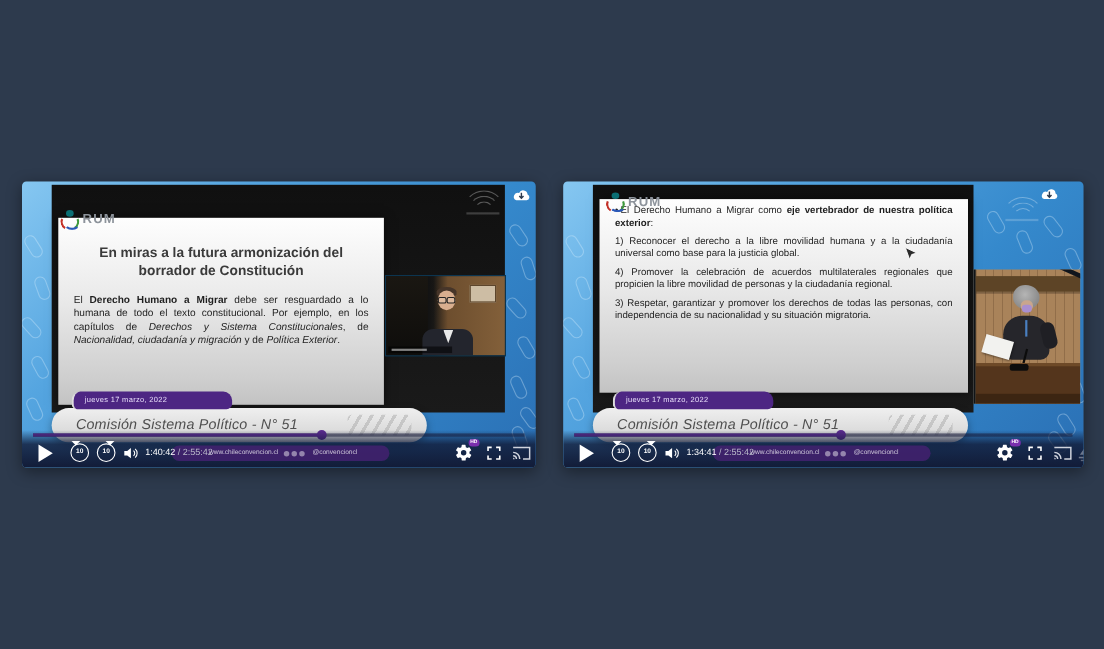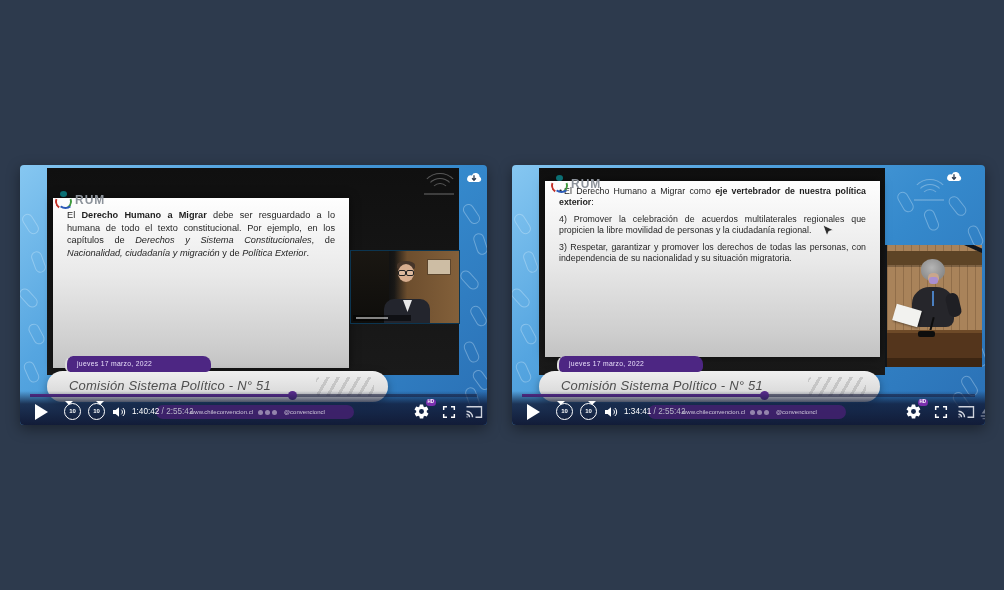--- a/index.html
+++ b/index.html
@@ -130,20 +130,21 @@
   .chlogo{left:466px;width:20px;height:17px;bottom:4px;opacity:.55;cursor:default;}
   .cursor-arrow{position:absolute;z-index:7;left:310px;top:60px;width:12px;height:14px;}
 </style>
 </head>
 <body>
 
 <div class="player pl">
   <div class="video-dark"></div>
 
   <div class="slide">
+    <div class="slide-title">En miras a la futura armonización del borrador de Constitución</div>
     <p class="sbody"><span>El </span><b>Derecho Humano a Migrar</b><span> debe ser resguardado a lo humana de todo el texto constitucional. Por ejemplo,  en los capítulos de </span><i>Derechos y Sistema Constitucionales</i><span>, de </span><i>Nacionalidad, ciudadanía y migración</i><span> y de </span><i>Política Exterior</i><span>.</span></p>
   </div>
 
   <div class="rumlogo">
     <span class="rum-glyph">
       <span class="rum-head"></span>
         <span class="rum-arc red"></span>
         <span class="rum-arc green"></span>
         <span class="rum-arc blue"></span>
     </span>
@@ -253,20 +254,21 @@
     <span class="pp" style="left: 446px; top: 176px; transform: rotate(-24deg);"></span>
     <span class="pp" style="left: 456px; top: 204px; transform: rotate(-36deg);"></span>
     <span class="pp" style="left: 447px; top: 222px; transform: rotate(-20deg);"></span>
   </div>
 
 <div class="player pr">
   <div class="video-dark"></div>
 
   <div class="slide">
     <p class="bullet"><span class="bdot">•</span><span>El Derecho Humano a Migrar como </span><b>eje vertebrador de nuestra política exterior</b><span>:</span></p>
+    <p class="spoint">1) Reconocer el derecho a la libre movilidad humana y a la ciudadanía universal como base para la justicia global.</p>
     <p class="spoint">4) Promover la celebración de acuerdos multilaterales regionales que propicien la libre movilidad de personas y la ciudadanía regional.</p>
     <p class="spoint">3) Respetar, garantizar y promover los derechos de todas las personas, con independencia de su nacionalidad y su situación migratoria.</p>
   </div>
 
   <span class="cursor-arrow">
     <svg viewBox="0 0 12 14" width="12" height="14">
         <path d="M1 0l4 11 1.8-4.6L11.5 5z" fill="#2b2b2b" stroke="#fff" stroke-width=".8"></path>
       </svg>
   </span>
 

